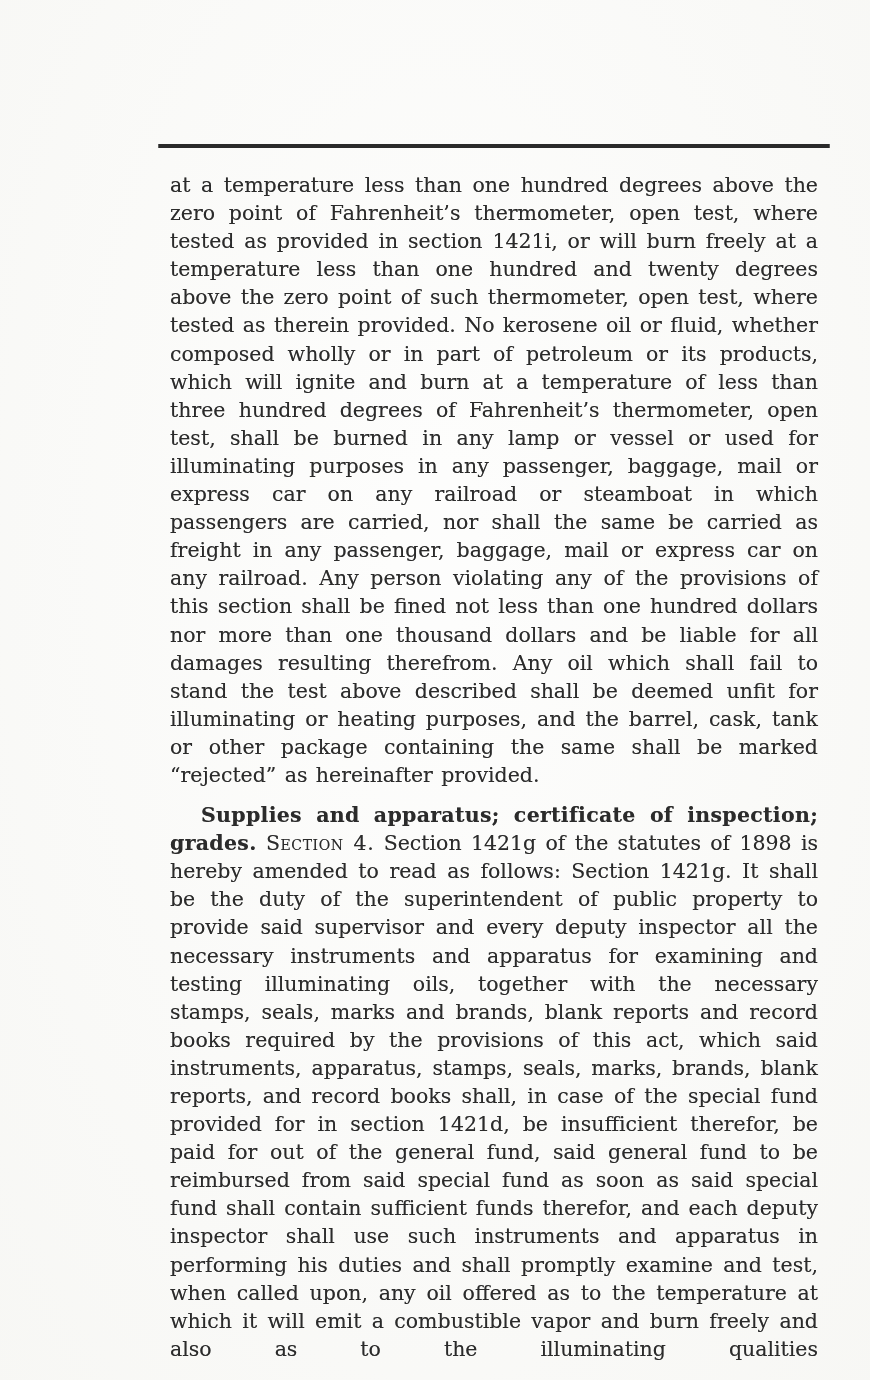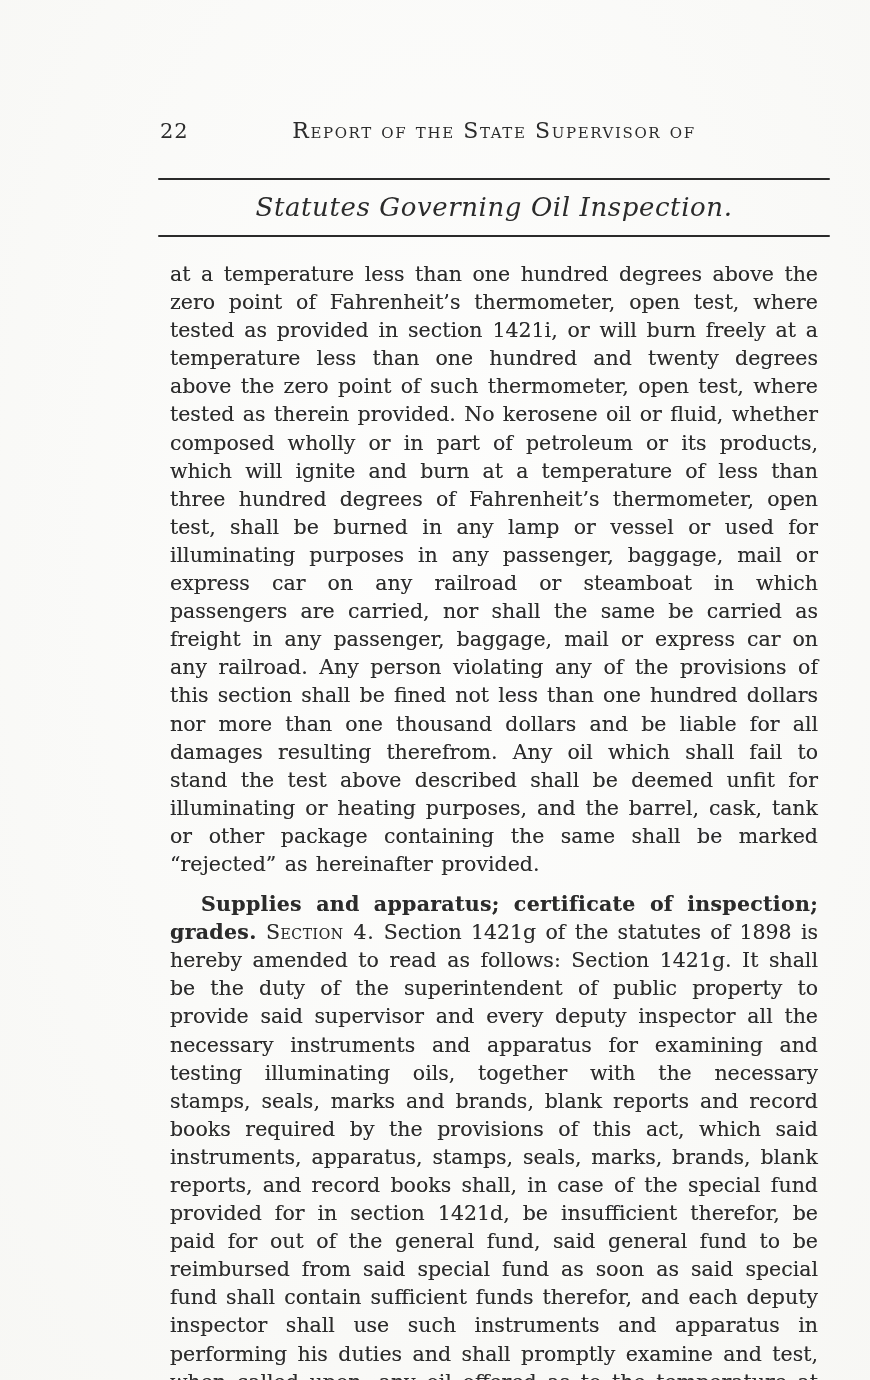--- a/index.html
+++ b/index.html
@@ -84,28 +84,23 @@
     font-variant: small-caps;
     letter-spacing: 0.6px;
   }
 </style>
 </head>
 <body>
 
 <div class="sheet">
   <div class="content">
 
-    <header class="running-head">
-      <span class="page-num">22</span>
-      <span class="head-title">Report of the State Supervisor of</span>
-    </header>
 
     <div class="rule rule-top"></div>
 
-    <h1 class="section-heading">Statutes Governing Oil Inspection.</h1>
 
     <div class="rule rule-bottom"></div>
 
     <main class="body-text">
       <p class="para para-continued">at a temperature less than one hundred degrees above the zero point of Fahrenheit’s thermometer, open test, where tested as provided in section 1421i, or will burn freely at a temperature less than one hundred and twenty degrees above the zero point of such thermometer, open test, where tested as therein provided. No kerosene oil or fluid, whether composed wholly or in part of petroleum or its products, which will ignite and burn at a temperature of less than three hundred degrees of Fahrenheit’s thermometer, open test, shall be burned in any lamp or vessel or used for illuminating purposes in any passenger, baggage, mail or express car on any railroad or steamboat in which passengers are carried, nor shall the same be carried as freight in any passenger, baggage, mail or express car on any railroad. Any person violating any of the provisions of this section shall be fined not less than one hundred dollars nor more than one thousand dollars and be liable for all damages resulting therefrom. Any oil which shall fail to stand the test above described shall be deemed unfit for illuminating or heating purposes, and the barrel, cask, tank or other package containing the same shall be marked “rejected” as hereinafter provided.</p>
       <p class="para para-new"><strong class="bold-lead">Supplies and apparatus; certificate of inspection; grades.</strong> <span class="small-caps">Section 4.</span> <span>Section 1421g of the statutes of 1898 is hereby amended to read as follows: Section 1421g. It shall be the duty of the superintendent of public property to provide said supervisor and every deputy inspector all the necessary instruments and apparatus for examining and testing illuminating oils, together with the necessary stamps, seals, marks and brands, blank reports and record books required by the provisions of this act, which said instruments, apparatus, stamps, seals, marks, brands, blank reports, and record books shall, in case of the special fund provided for in section 1421d, be insufficient therefor, be paid for out of the general fund, said general fund to be reimbursed from said special fund as soon as said special fund shall contain sufficient funds therefor, and each deputy inspector shall use such instruments and apparatus in performing his duties and shall promptly examine and test, when called upon, any oil offered as to the temperature at which it will emit a combustible vapor and burn freely and also as to the illuminating qualities</span></p>
     </main>
 
   </div>
 </div>

